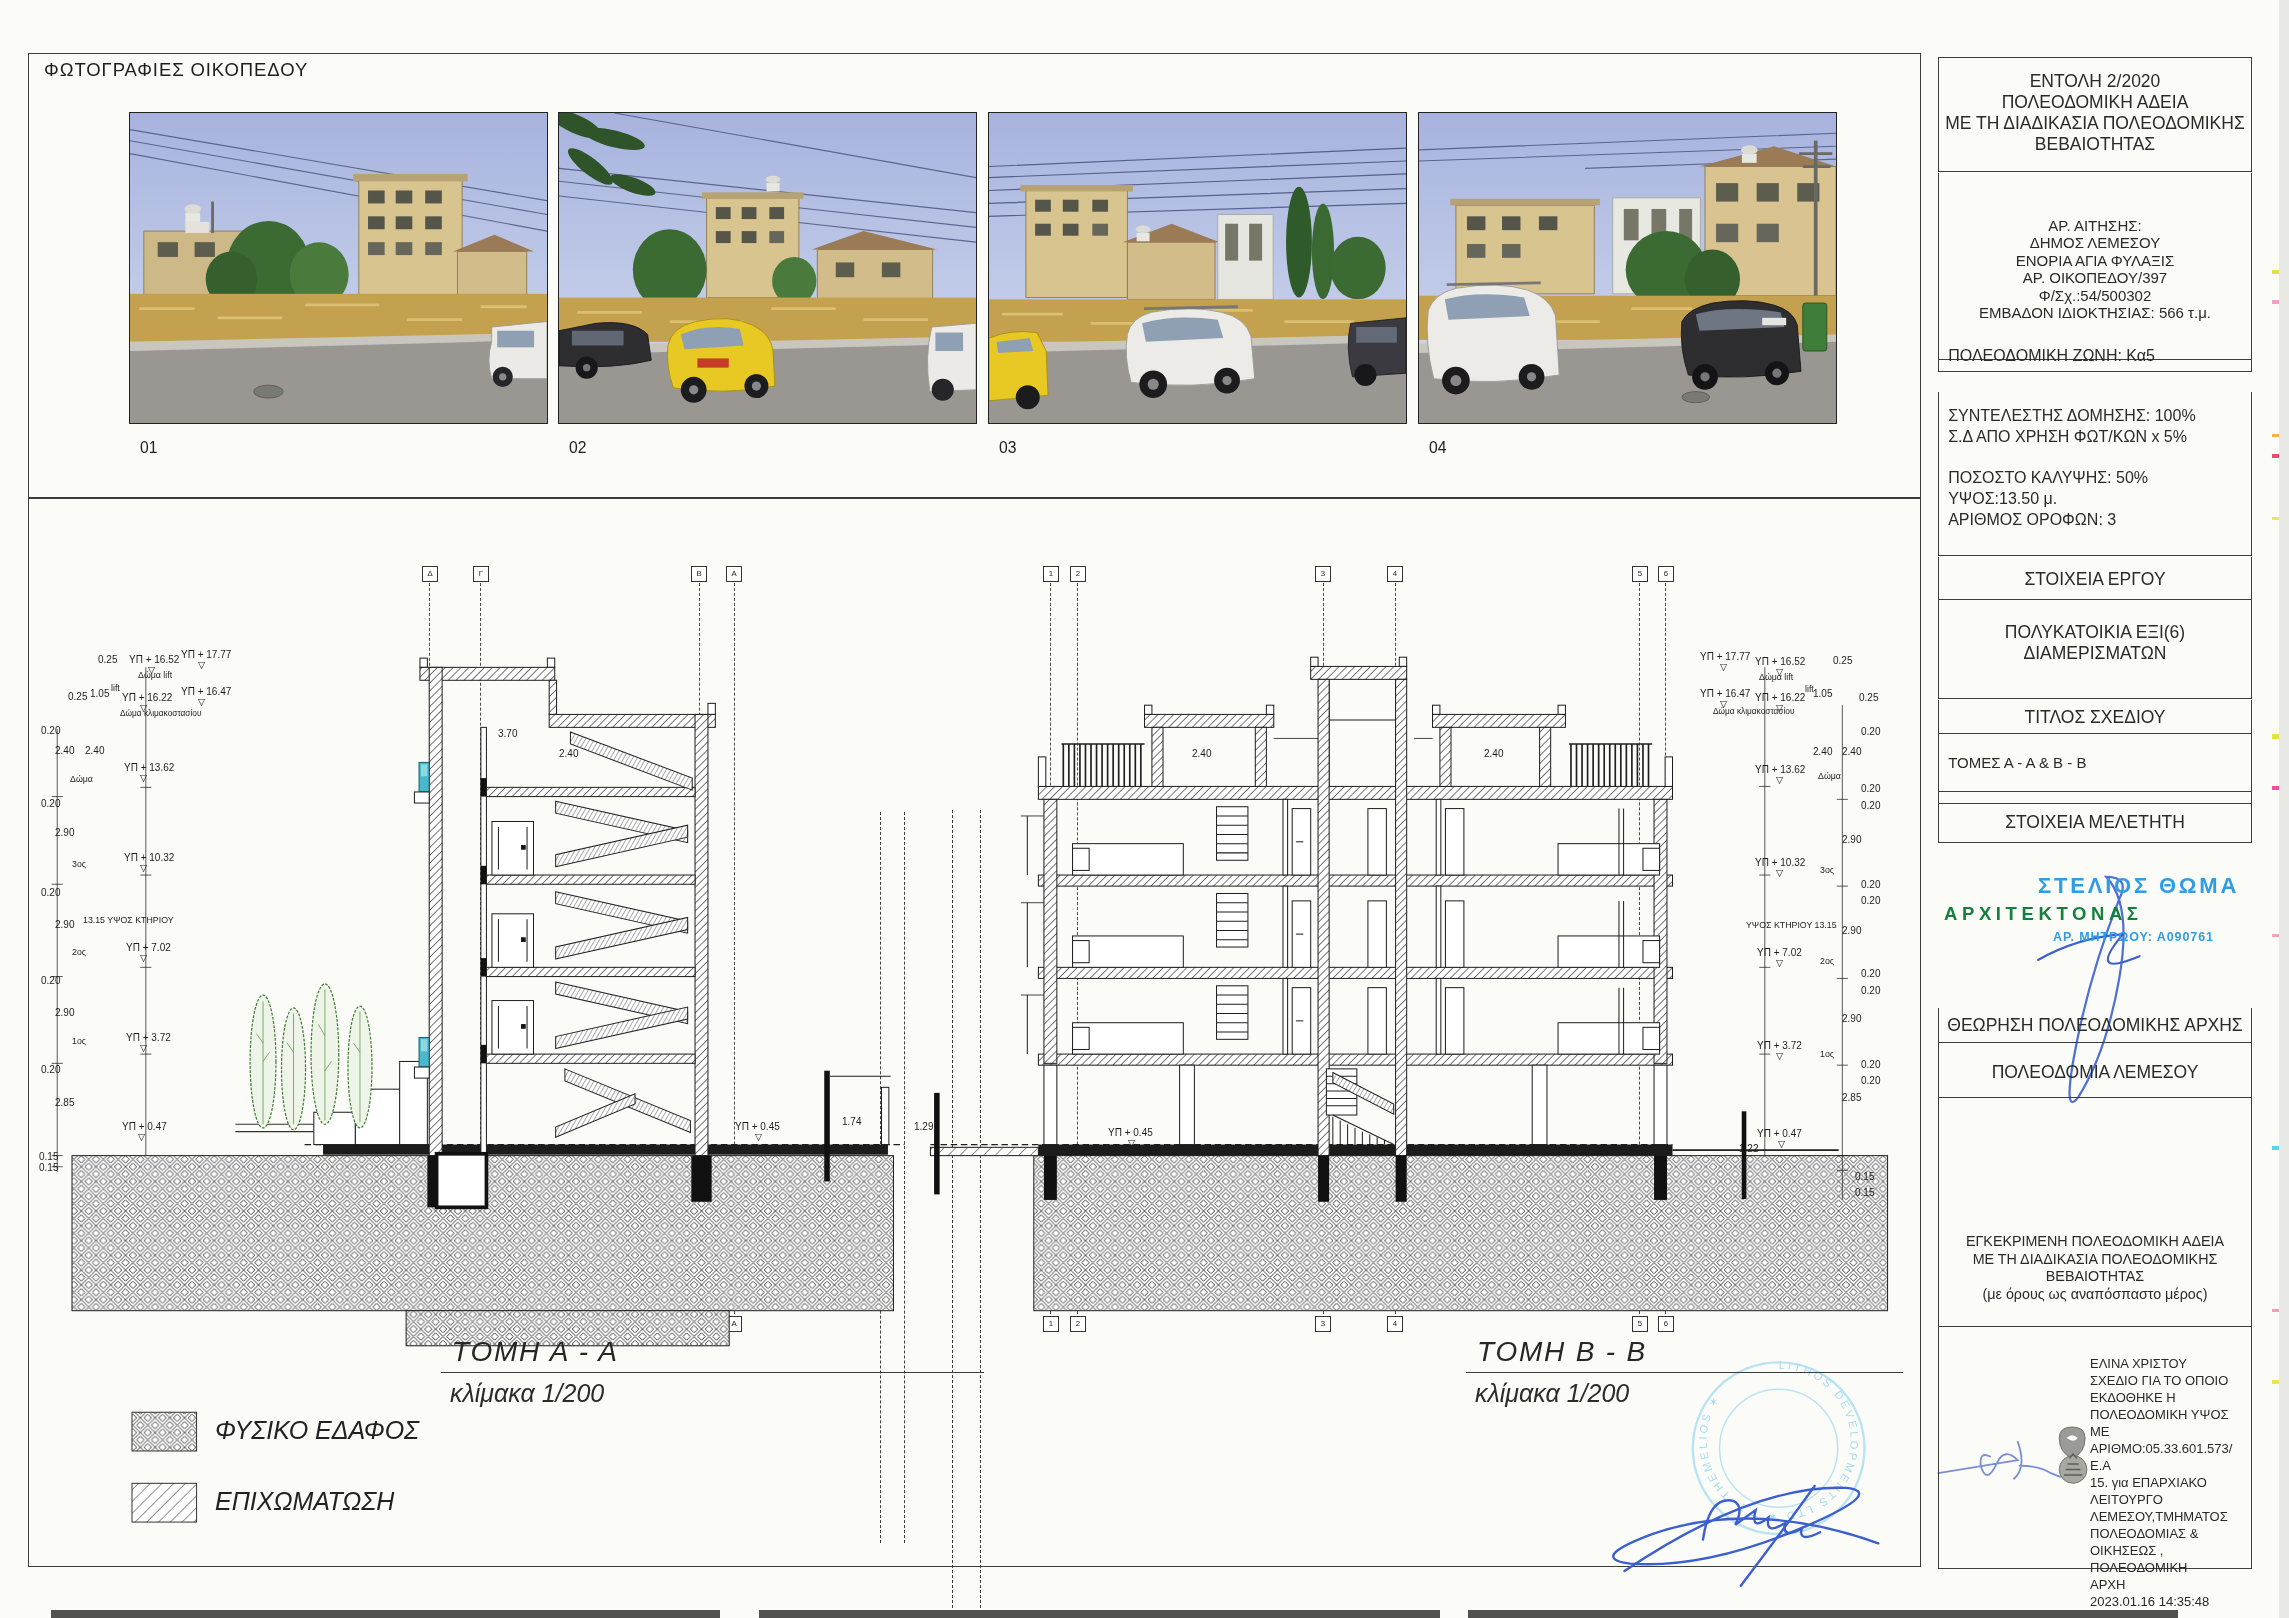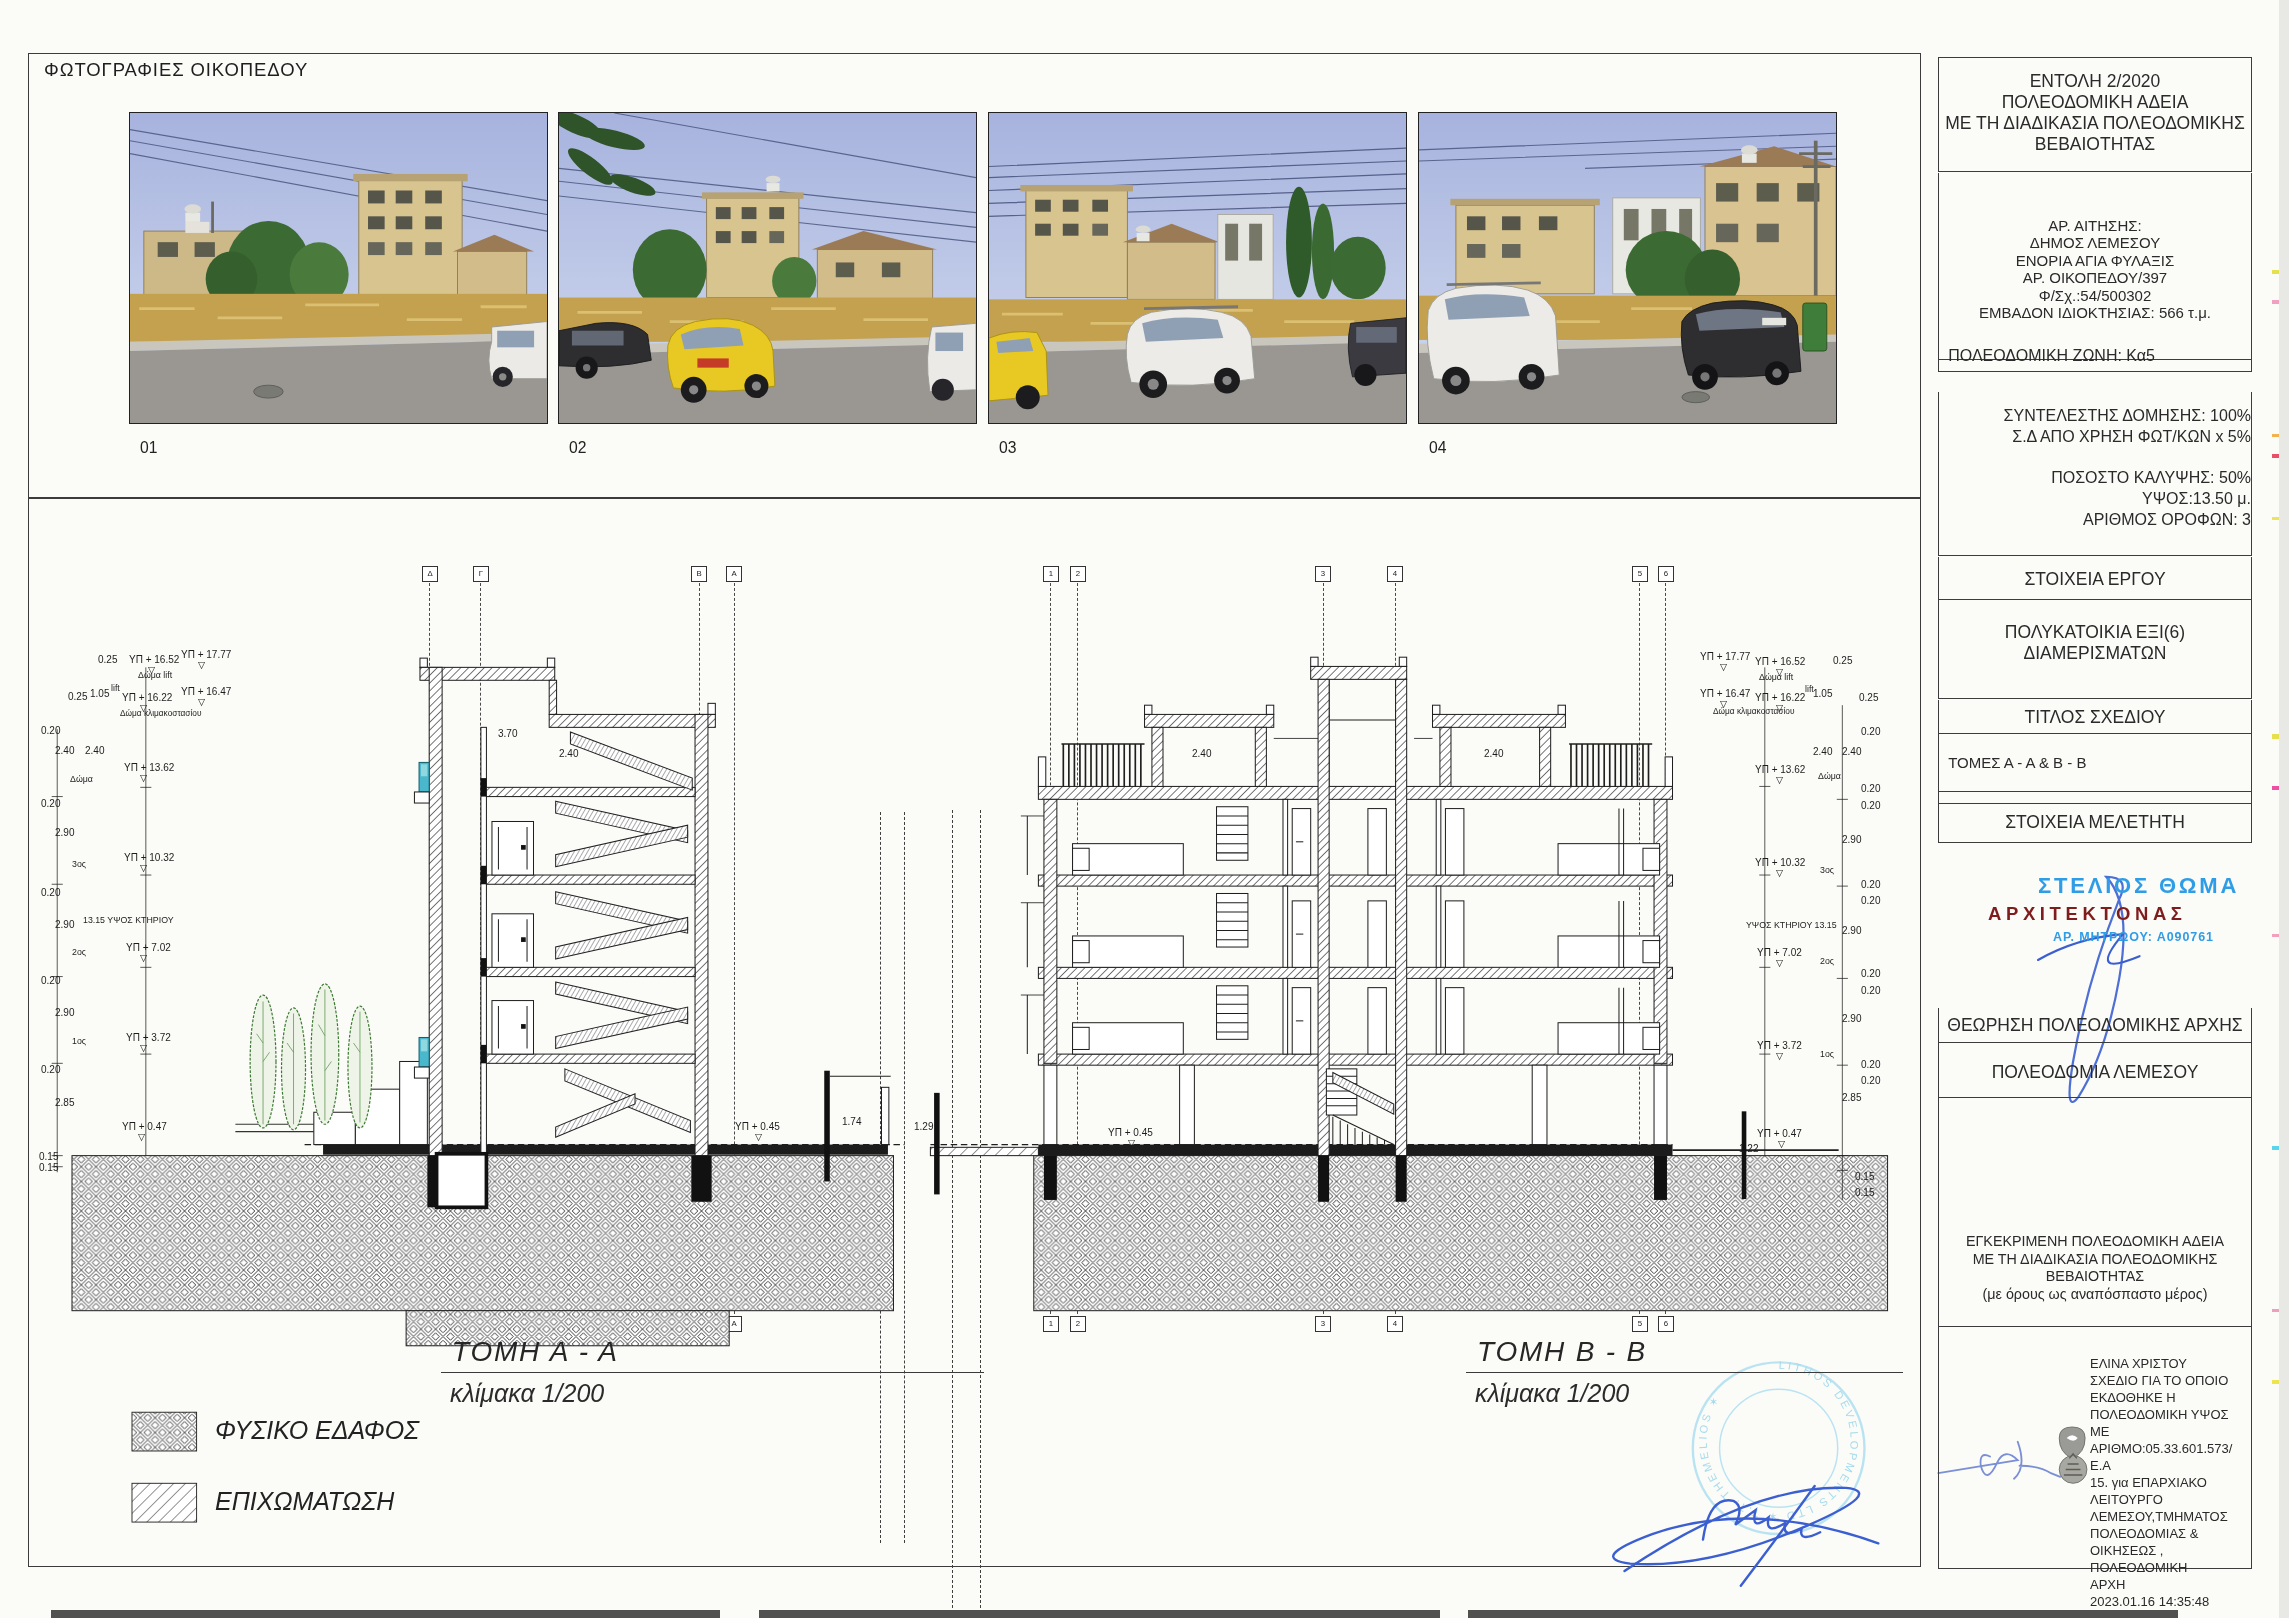--- a/index.html
+++ b/index.html
@@ -23,21 +23,21 @@
   .tb-first{border-top:1.4px solid #3c3c3c;}
   .tb-gapband{position:absolute;left:1938px;width:314px;border-left:1.4px solid #3c3c3c;border-right:1.4px solid #3c3c3c;box-sizing:border-box;background:#fbfbf8;}
   .tb-line-lg{font-size:17.5px;line-height:21px;}
   .tb-line{font-size:15px;line-height:17.4px;}
   .tb-line-md{font-size:16px;line-height:21px;}
   .tb-line-sm{font-size:14.3px;line-height:17.5px;}
   .tb-line-xs{font-size:13px;line-height:17px;text-align:left;}
   .tb-gap{height:20px;}
   .tb-header{font-size:17.5px;}
   .stamp-line1{position:absolute;left:2038px;top:873px;font-size:22px;font-weight:bold;color:#2f9de6;letter-spacing:2.8px;white-space:nowrap;}
-  .stamp-line2{position:absolute;left:1988px;top:903px;font-size:18.5px;font-weight:bold;color:#7f1d1d;letter-spacing:4.6px;white-space:nowrap;}
+  .stamp-line2{position:absolute;left:1944px;top:903px;font-size:18.5px;font-weight:bold;color:#15803d;letter-spacing:4.6px;white-space:nowrap;}
   .stamp-line3{position:absolute;left:2053px;top:930px;font-size:12.5px;font-weight:bold;color:#2f9de6;letter-spacing:0.9px;white-space:nowrap;}
   .tick{position:absolute;left:2272px;width:14px;}
   .edge-line{position:absolute;left:2282px;top:0;width:0.9px;height:1619px;background:#b8b8b2;}
   .bottom-band{position:absolute;left:51px;top:1610px;width:2127px;height:8.3px;background:#515150;}
   .band-gap{position:absolute;top:1610px;height:8.3px;background:#fbfbf8;}
 </style>
 </head>
 <body>
 
 <div id="sheet">
@@ -731,21 +731,21 @@
       <div class="tb-line">ΑΡ. ΑΙΤΗΣΗΣ:</div>
       <div class="tb-line">ΔΗΜΟΣ ΛΕΜΕΣΟΥ</div>
       <div class="tb-line">ΕΝΟΡΙΑ ΑΓΙΑ ΦΥΛΑΞΙΣ</div>
       <div class="tb-line">ΑΡ. ΟΙΚΟΠΕΔΟΥ/397</div>
       <div class="tb-line">Φ/Σχ.:54/500302</div>
       <div class="tb-line">ΕΜΒΑΔΟΝ ΙΔΙΟΚΤΗΣΙΑΣ: 566 τ.μ.</div>
     </div>
   <div class="tb-sec" style="top:340px;height:32px;text-align:left;padding:6.5px 0 0 9.2px;font-size:16px;">
     <span>ΠΟΛΕΟΔΟΜΙΚΗ ΖΩΝΗ: Κα5</span>
   </div>
-  <div class="tb-sec" style="top:392px;height:164px;text-align:right;padding:13px 0 0 9.2px;">
+  <div class="tb-sec" style="top:392px;height:164px;text-align:left;padding:13px 0 0 9.2px;">
       <div class="tb-line-md">ΣΥΝΤΕΛΕΣΤΗΣ ΔΟΜΗΣΗΣ: 100%</div>
       <div class="tb-line-md">Σ.Δ ΑΠΟ ΧΡΗΣΗ ΦΩΤ/ΚΩΝ  x 5%</div>
       <div class="tb-gap"></div>
       <div class="tb-line-md">ΠΟΣΟΣΤΟ ΚΑΛΥΨΗΣ: 50%</div>
       <div class="tb-line-md">ΥΨΟΣ:13.50 μ.</div>
       <div class="tb-line-md">ΑΡΙΘΜΟΣ ΟΡΟΦΩΝ: 3</div>
     </div>
   <div class="tb-sec tb-header" style="top:557px;height:43px;padding-top:12px;">
     <span>ΣΤΟΙΧΕΙΑ ΕΡΓΟΥ</span>
   </div>

